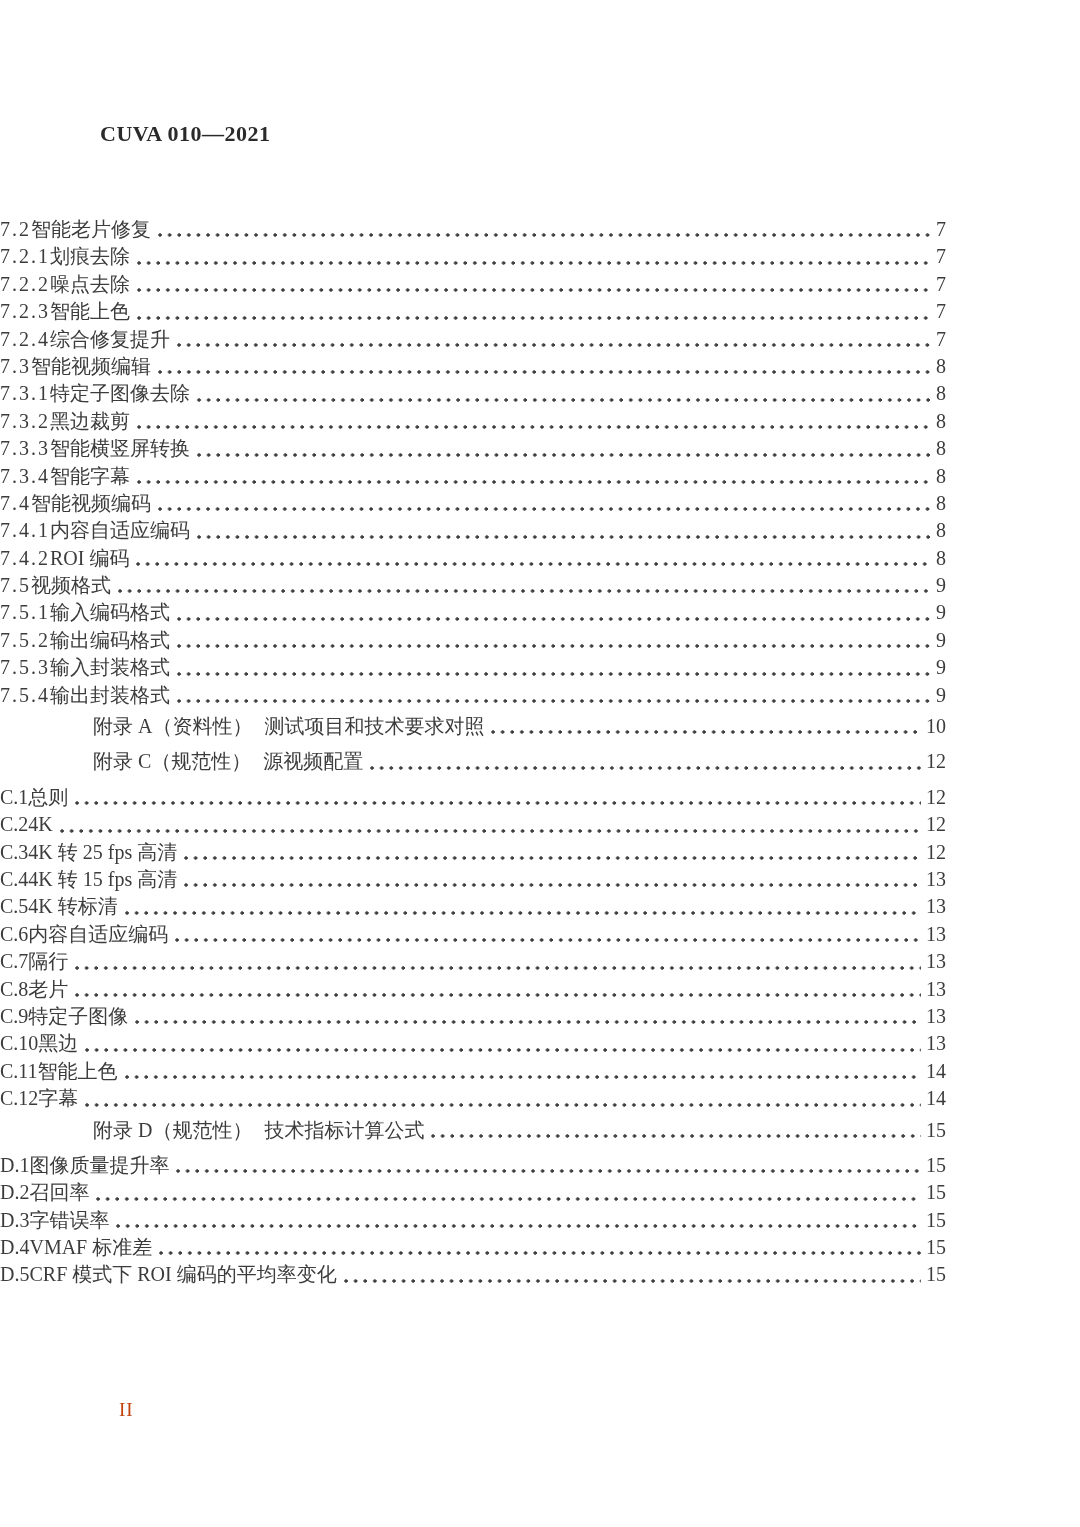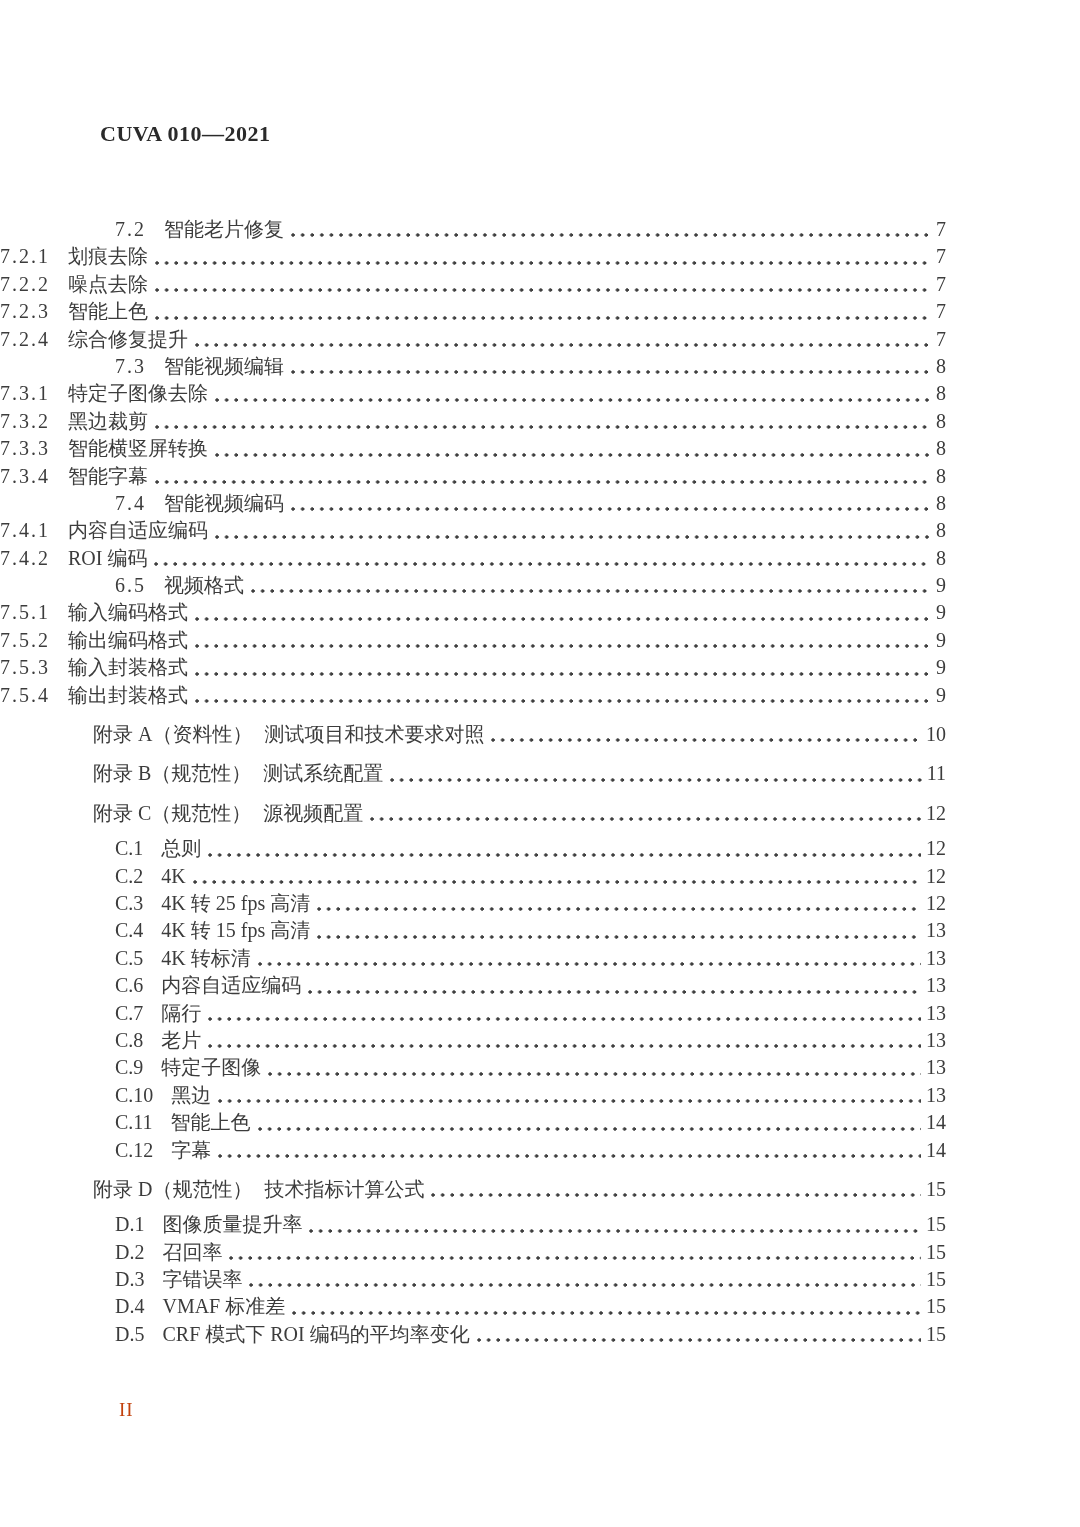--- a/index.html
+++ b/index.html
@@ -29,29 +29,29 @@
   }
   .toc-row {
     display: flex;
     align-items: baseline;
     height: 27.4px;
     line-height: 27.4px;
     font-size: 20px;
     white-space: pre;
   }
   
-  .toc-row.lvl0 { padding-left: 93px; margin-top: 12px; margin-bottom: 8px; }
+  .toc-row.lvl0 { padding-left: 93px; margin-top: 4px; margin-bottom: 8px; }
   
-  .toc-row.lvl1 { padding-left: 115px; }
+  .toc-row.lvl1 { }
   
   .toc-row.lvl2 { }
 
   .num { flex: none; }
   .num.spaced { letter-spacing: 2px; }
-  .title { flex: none; margin-left: 18px; }
+  .title { flex: none; }
   .lvl0 .title { margin-left: 12px; }
   .dots {
     flex: 1 1 auto;
     align-self: flex-end;
     height: 6px;
     margin: 0 5px 5px 7px;
     background-image: radial-gradient(circle at 2px 3px, #3f3f3f 1.45px, rgba(0,0,0,0) 1.9px);
     background-size: 9.6px 6px;
     background-repeat: repeat-x;
   }
@@ -145,21 +145,21 @@
       <span class="dots"></span>
       <span class="pg">8</span>
     </div>
       <div class="toc-row lvl2">
       <span class="num spaced">7.4.2</span>
       <span class="title">ROI 编码</span>
       <span class="dots"></span>
       <span class="pg">8</span>
     </div>
       <div class="toc-row lvl1">
-      <span class="num spaced">6.5</span>
+      <span class="num spaced">7.5</span>
       <span class="title">视频格式</span>
       <span class="dots"></span>
       <span class="pg">9</span>
     </div>
       <div class="toc-row lvl2">
       <span class="num spaced">7.5.1</span>
       <span class="title">输入编码格式</span>
       <span class="dots"></span>
       <span class="pg">9</span>
     </div>
@@ -181,26 +181,20 @@
       <span class="dots"></span>
       <span class="pg">9</span>
     </div>
       <div class="toc-row lvl0">
       <span class="num">附录 A（资料性）</span>
       <span class="title">测试项目和技术要求对照</span>
       <span class="dots"></span>
       <span class="pg">10</span>
     </div>
       <div class="toc-row lvl0">
-      <span class="num">附录 B（规范性）</span>
-      <span class="title">测试系统配置</span>
-      <span class="dots"></span>
-      <span class="pg">11</span>
-    </div>
-      <div class="toc-row lvl0">
       <span class="num">附录 C（规范性）</span>
       <span class="title">源视频配置</span>
       <span class="dots"></span>
       <span class="pg">12</span>
     </div>
       <div class="toc-row lvl1">
       <span class="num">C.1</span>
       <span class="title">总则</span>
       <span class="dots"></span>
       <span class="pg">12</span>

